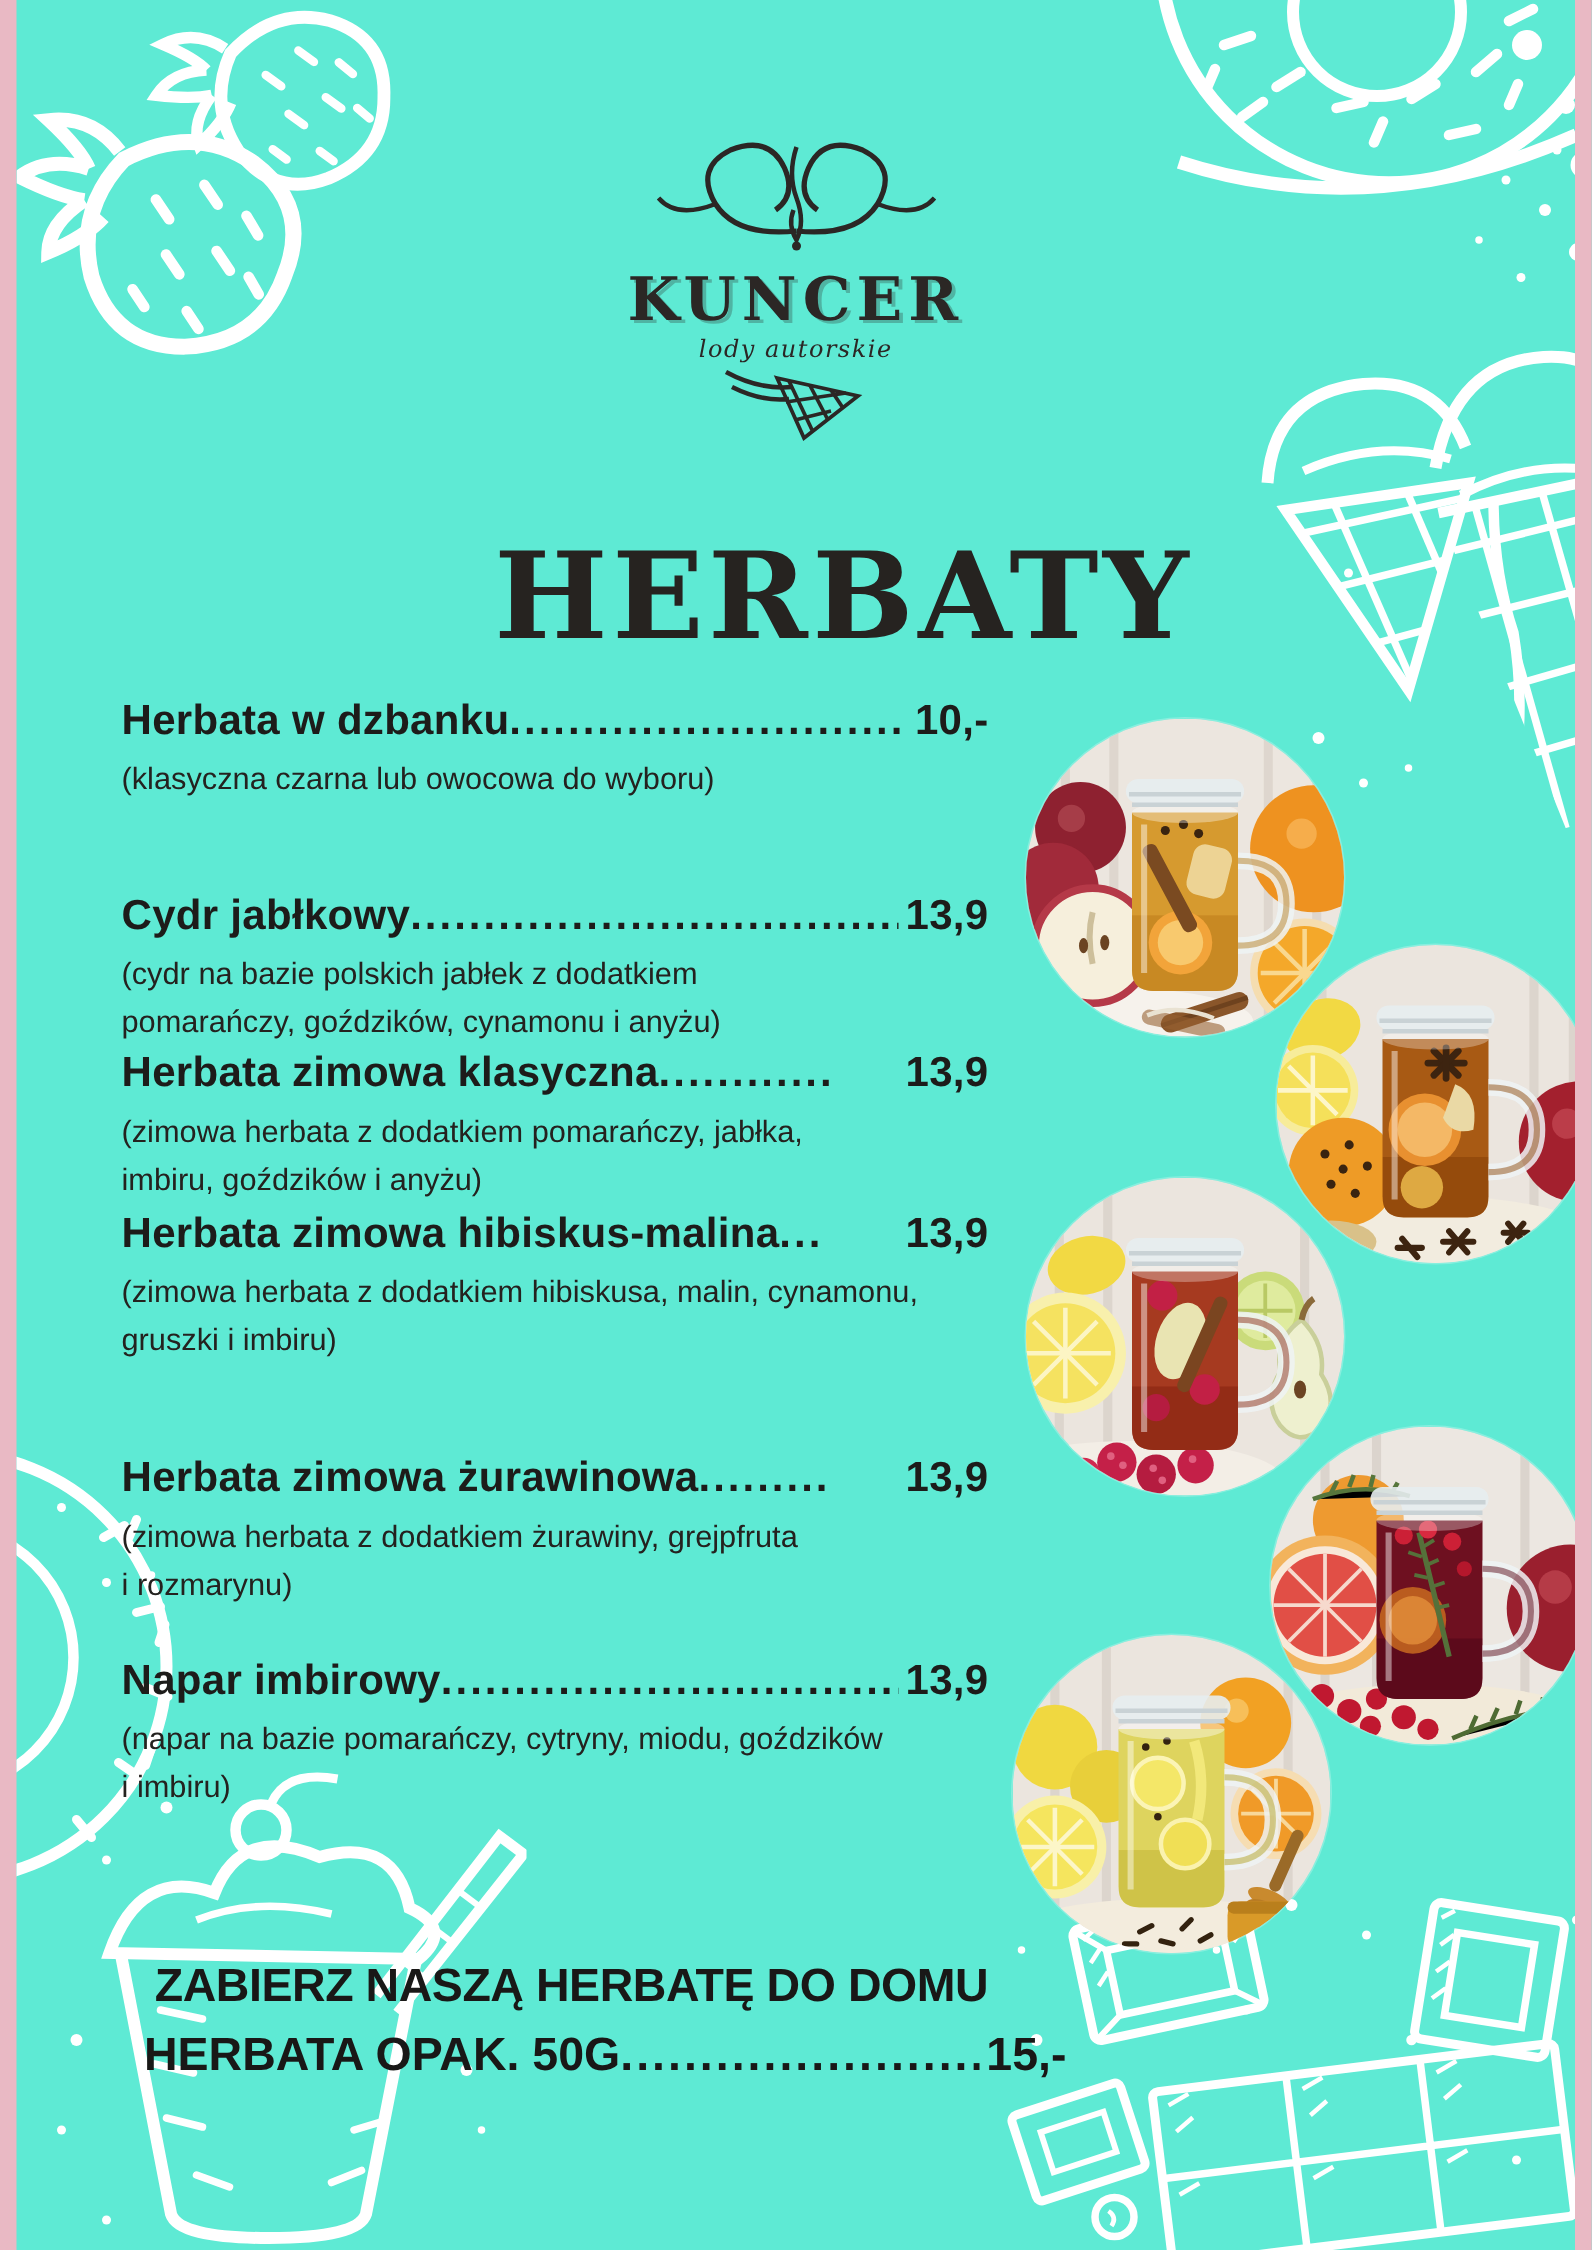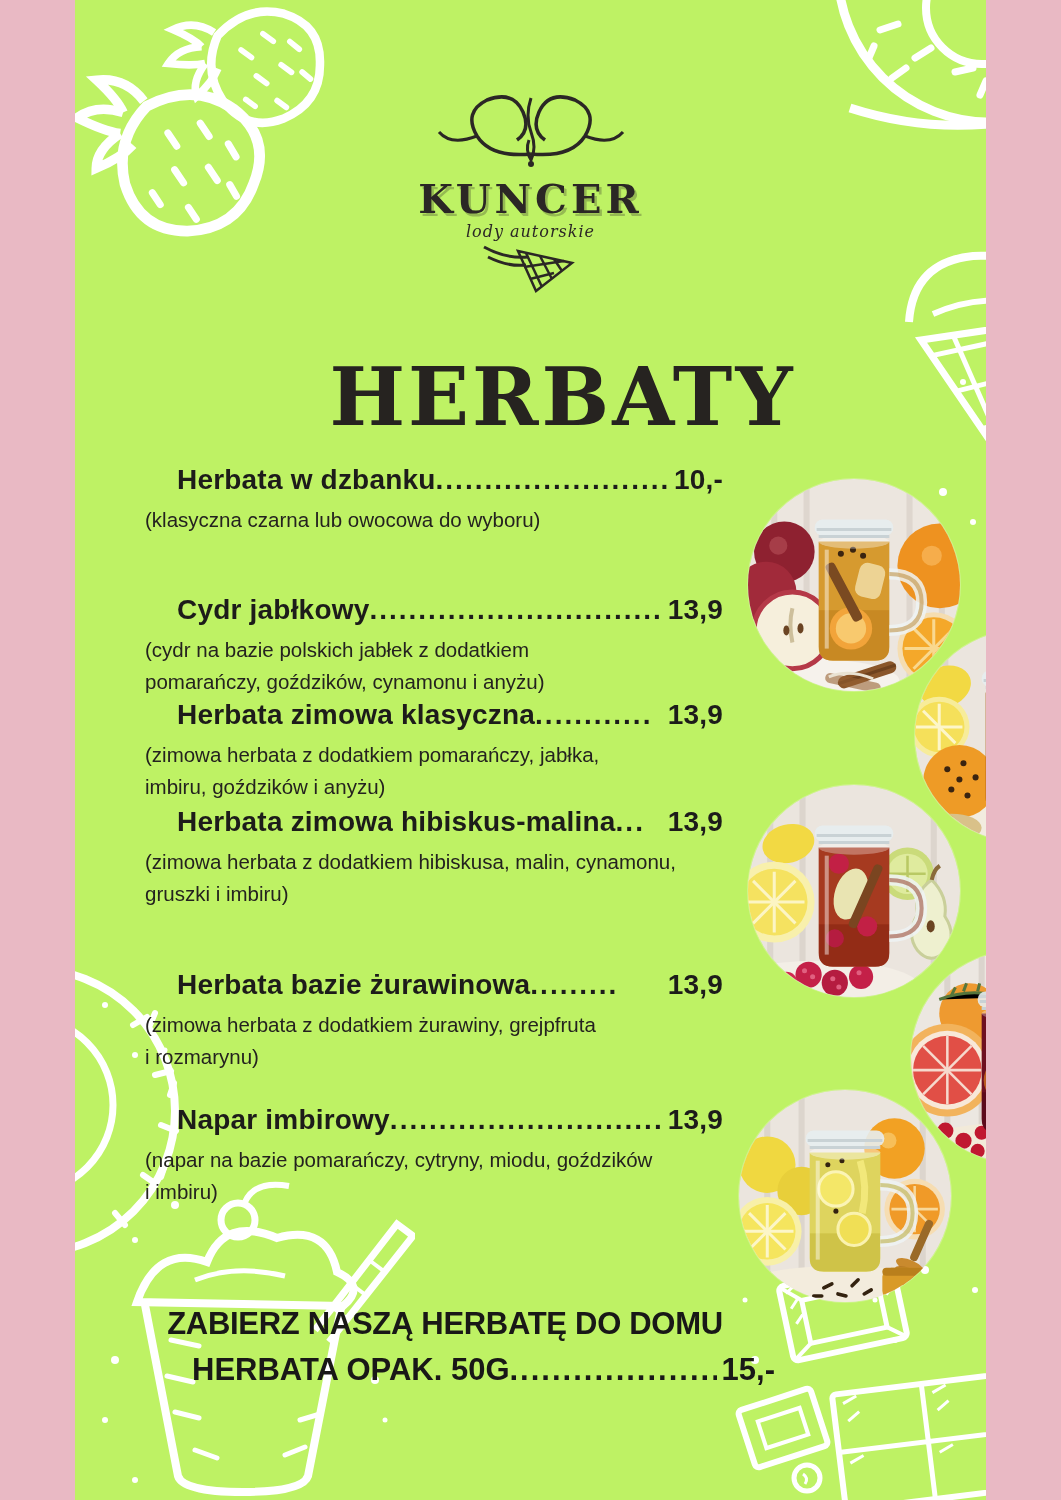--- a/index.html
+++ b/index.html
@@ -1,18 +1,18 @@
 <!DOCTYPE html>
 <html><head>
 <meta charset="utf-8">
 <style>
   html,body { margin:0; padding:0; background:#e9b9c4; }
   .page {
-    position:relative; width:911px; height:1500px; margin:0 auto;
-    background:#bef264; overflow:hidden;
+    position:relative; width:1039px; height:1500px; margin:0 auto;
+    background:#5eead4; overflow:hidden;
     font-family:"Liberation Sans", sans-serif; color:#1d1c1a;
   }
   svg.decor { position:absolute; pointer-events:none; }
 
   
   .logo { position:absolute; top:88px; left:50%; transform:translateX(-50%);
           width:260px; text-align:center; color:#2b2725; }
   .logo .brand { font-family:"DejaVu Serif", serif; font-weight:bold; font-size:40px;
                  letter-spacing:4px; line-height:1.05; text-shadow:2.5px 2.5px 0 rgba(43,39,37,.28); }
   .logo .tagline { font-family:"DejaVu Serif", serif; font-style:italic; font-size:16px;
@@ -20,21 +20,21 @@
 
   
   .title { position:absolute; top:296px; left:0; width:100%; text-align:center;
            font-family:"DejaVu Serif", serif; font-weight:bold; font-size:80px;
            letter-spacing:3px; color:#262320;padding-left:32px; }
 
   
   .menu-item { position:absolute; left:70px; width:578px; }
   .item-line { display:flex; align-items:baseline; font-weight:bold; font-size:28px;
                letter-spacing:.2px; line-height:36px; }
-  .item-name { white-space:nowrap; flex:0 0 auto;margin-left:32px; }
+  .item-name { white-space:nowrap; flex:0 0 auto; }
   .item-leader { flex:1 1 auto; overflow:hidden; white-space:nowrap; letter-spacing:2px; }
   .item-price { flex:0 0 auto; padding-left:5px; }
   .item-desc { margin-top:6px; font-size:20.5px; line-height:32px; white-space:pre-line;
                color:#24221f; }
 
   
   .photo { position:absolute; width:212px; height:212px; border-radius:50%;
            overflow:hidden; box-shadow:0 0 0 1px rgba(255,255,255,.25); }
   .photo svg { display:block; }
 
@@ -315,21 +315,21 @@
       <span class="item-name">Herbata zimowa hibiskus-malina</span>
       <span class="item-leader">...</span>
       <span class="item-price">13,9</span>
     </div>
     <div class="item-desc">(zimowa herbata z dodatkiem hibiskusa, malin, cynamonu,
 gruszki i imbiru)</div>
   </div>
 
   <div class="menu-item" style="top:967px">
     <div class="item-line">
-      <span class="item-name">Herbata bazie żurawinowa</span>
+      <span class="item-name">Herbata zimowa żurawinowa</span>
       <span class="item-leader">.........</span>
       <span class="item-price">13,9</span>
     </div>
     <div class="item-desc">(zimowa herbata z dodatkiem żurawiny, grejpfruta
 i rozmarynu)</div>
   </div>
 
   <div class="menu-item" style="top:1102px">
     <div class="item-line">
       <span class="item-name">Napar imbirowy</span>

